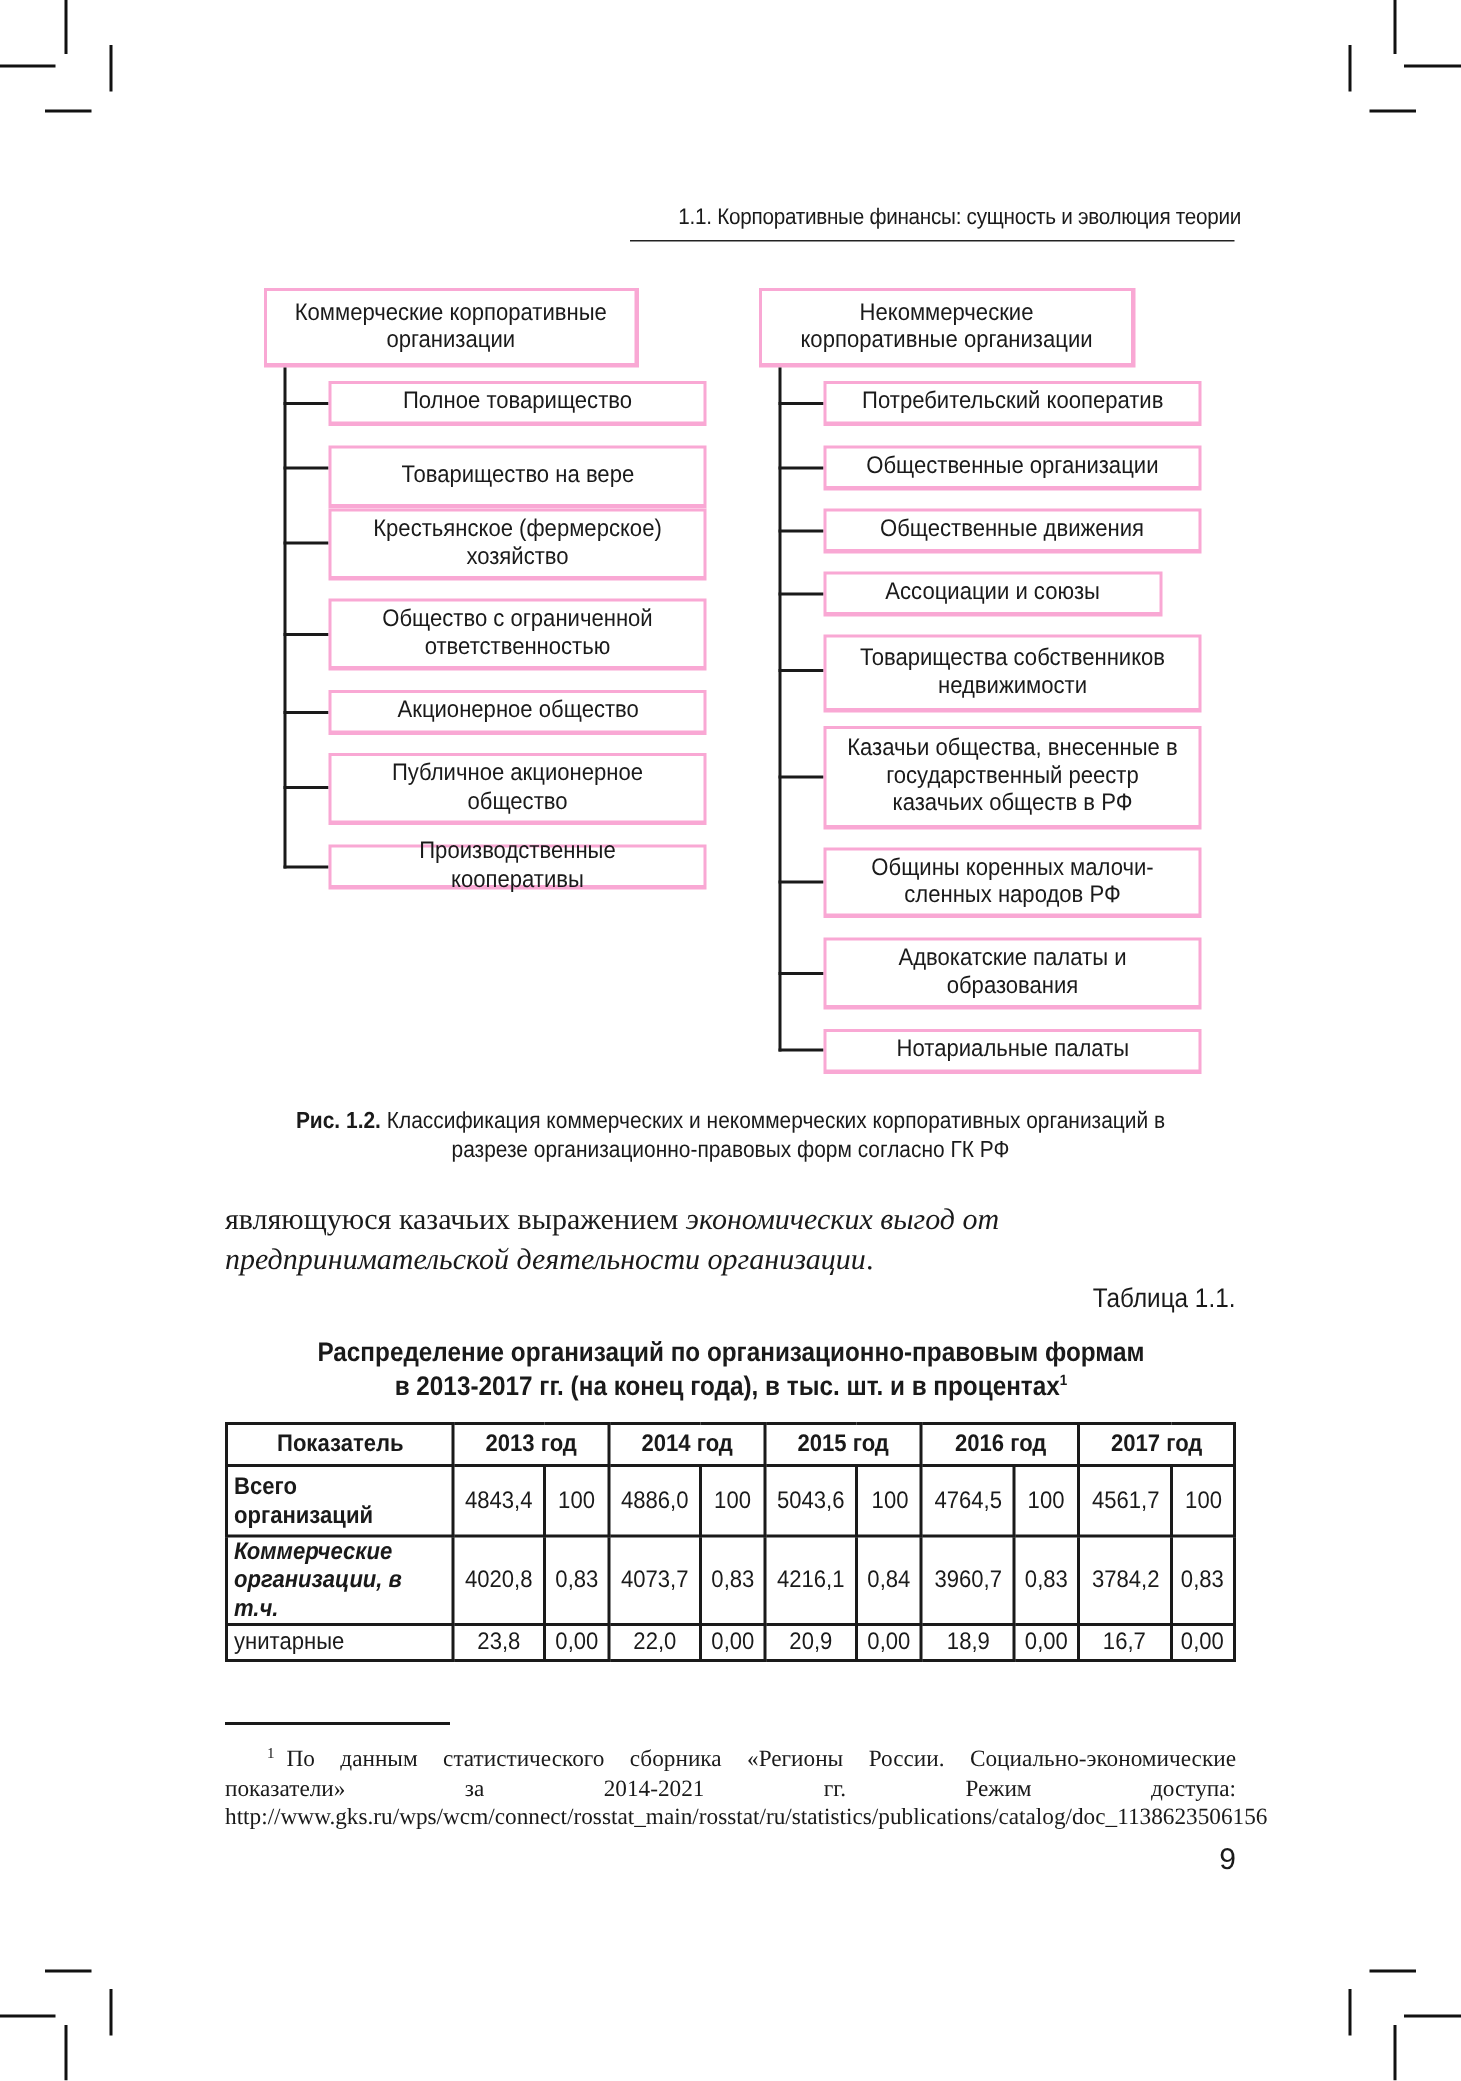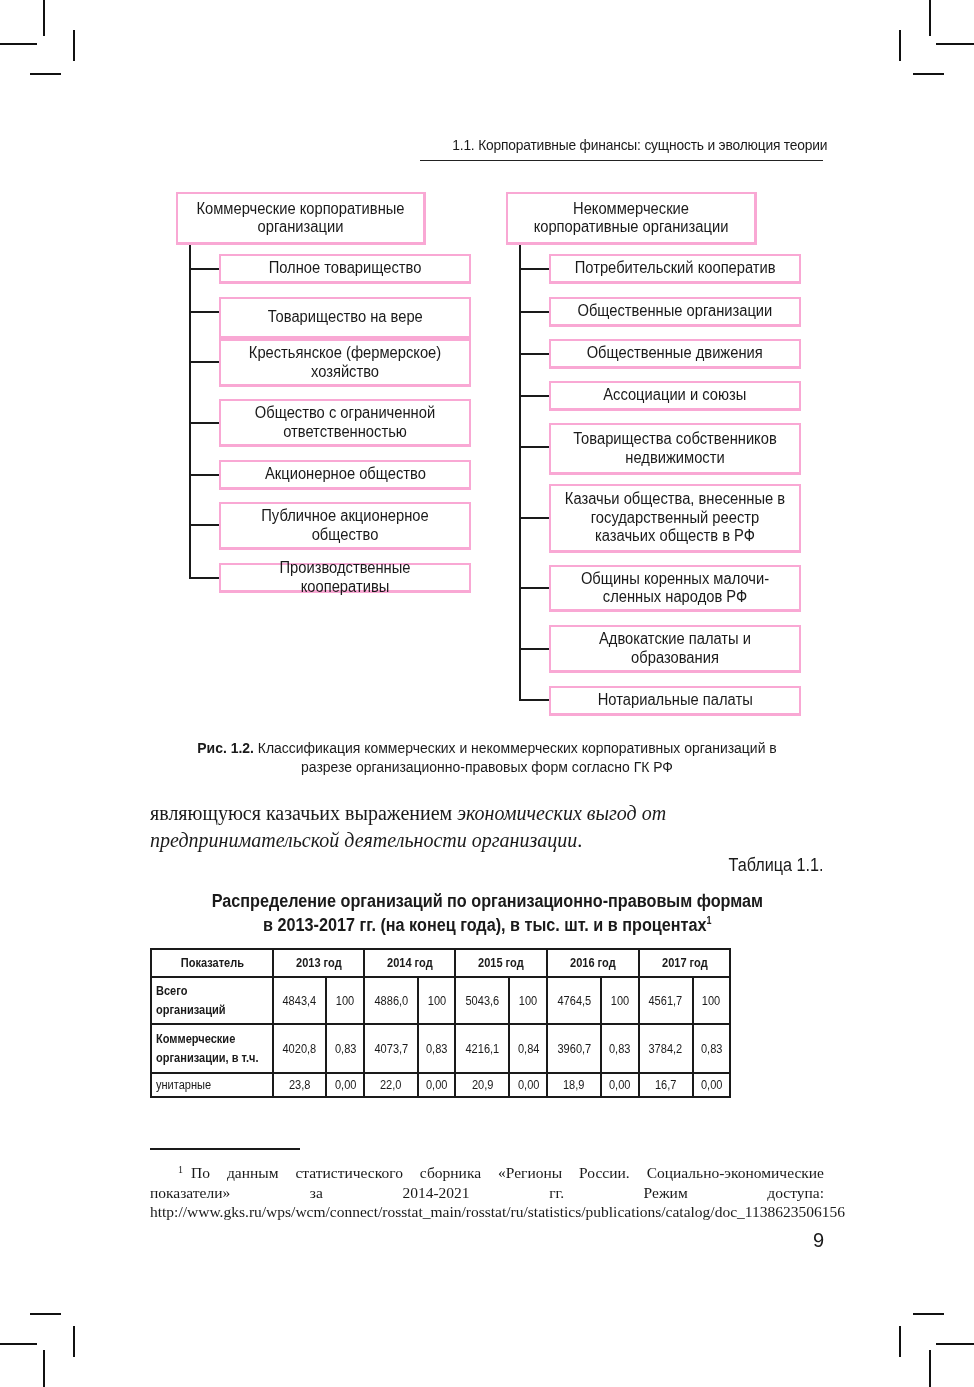--- a/index.html
+++ b/index.html
@@ -27,29 +27,29 @@
 
   .body-text { left: 150px; top: 800px; width: 674px; font-size: 20px; line-height: 27px; }
   .body-text i { }
   .table-label { left: 650px; top: 855px; width: 174px; text-align: right; font-size: 18px; }
   .table-label span { display: inline-block; transform: scaleX(0.9); transform-origin: right; }
 
   .table-title { left: 150px; top: 892px; width: 674px; text-align: center; font-size: 18px; font-weight: bold; line-height: 19px; }
   .table-title .tt-inner { display: inline-block; transform: scaleX(0.9); }
   .table-title sup { font-size: 10px; }
 
-  table.data { position: absolute; left: 150px; top: 948px; width: 581px; border-collapse: collapse; font-size: 12px; }
+  table.data { position: absolute; left: 150px; top: 948px; width: 674px; border-collapse: collapse; font-size: 16px; }
   table.data td, table.data th { border: 2px solid #1a1a1a; padding: 0 4px; text-align: center; }
   table.data th { font-weight: bold; height: 26px; }
   table.data td.label { text-align: left; }
   table.data .r1 td { height: 45px; }
   table.data .r2 td { height: 47px; }
   table.data .r3 td { height: 22px; }
   table.data td.bold { font-weight: bold; line-height: 19px; }
-  table.data td.bolditalic { font-weight: bold; line-height: 19px; margin-top: 32px; }
+  table.data td.bolditalic { font-weight: bold; font-style: italic; line-height: 19px; margin-top: 32px; }
   .cell-inner { display: inline-block; transform: scaleX(0.92); transform-origin: center; }
   td.label .cell-inner { transform-origin: left; }
 
   .fn-rule { left: 150px; top: 1148px; width: 150px; height: 2px; background: #1a1a1a; }
   .footnote { left: 150px; top: 1160px; width: 674px; font-size: 15.5px; line-height: 19.5px; text-align: justify; }
   .footnote sup { font-size: 10px; vertical-align: 5px; margin-left: 28px; margin-right: 8px; }
   .page-number { left: 780px; top: 1229px; width: 44px; text-align: right; font-size: 20px; }
 </style>
 </head>
 <body>
@@ -135,21 +135,21 @@
   <div class="box child" style="left:549px;top:297px;width:252px;height:30px;">
       <span>Общественные организации</span>
     </div>
 
   <div class="hline" style="left:519px;top:353px;width:32px;"></div>
   <div class="box child" style="left:549px;top:339px;width:252px;height:30px;">
       <span>Общественные движения</span>
     </div>
 
   <div class="hline" style="left:519px;top:395px;width:32px;"></div>
-  <div class="box child" style="left:549px;top:381px;width:252px;height:30px;">
+  <div class="box child" style="left:549px;top:381px;width:226px;height:30px;">
       <span>Ассоциации и союзы</span>
     </div>
 
   <div class="hline" style="left:519px;top:446px;width:32px;"></div>
   <div class="box child" style="left:549px;top:423px;width:252px;height:52px;">
       <span>Товарищества собственников недвижимости</span>
     </div>
 
   <div class="hline" style="left:519px;top:517px;width:32px;"></div>
   <div class="box child" style="left:549px;top:484px;width:252px;height:69px;">

